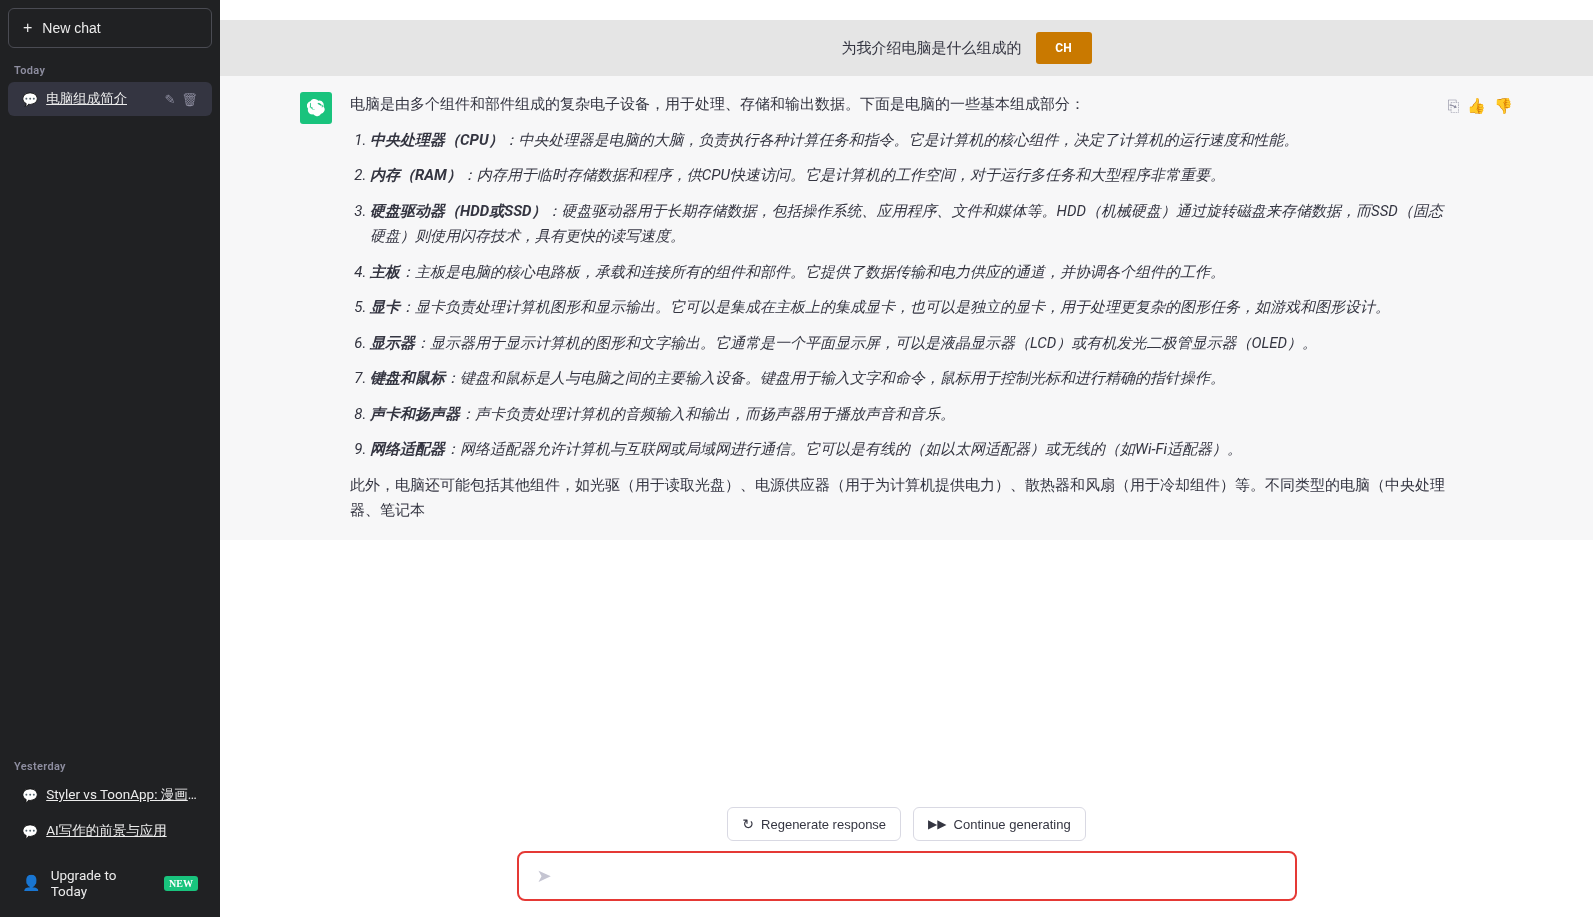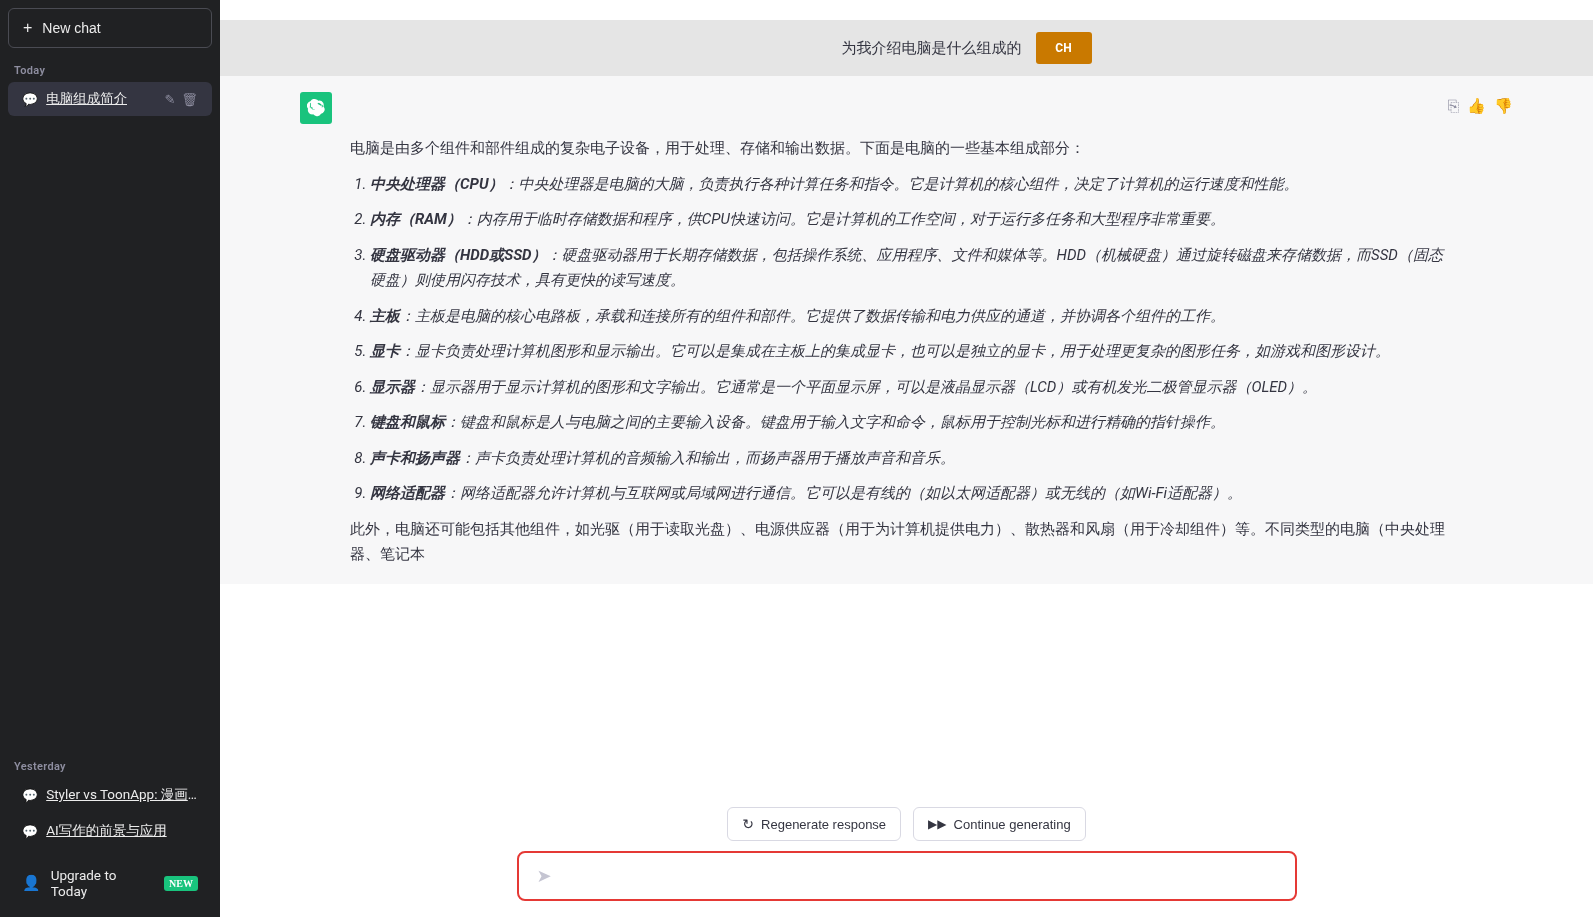--- a/index.html
+++ b/index.html
@@ -197,21 +197,21 @@
       flex: 1;
       font-size: 15px;
       color: #343541;
       line-height: 1.7;
     }
     .assistant-message-header {
       display: flex;
       justify-content: space-between;
       align-items: flex-start;
     }
-    .assistant-message-text { flex: 1; margin-top: 44px; }
+    .assistant-message-text { flex: 1; }
     .message-actions {
       display: flex;
       gap: 8px;
       align-items: center;
       color: #8e8ea0;
       padding-top: 2px;
     }
     .message-actions span {
       cursor: pointer;
       font-size: 15px;

